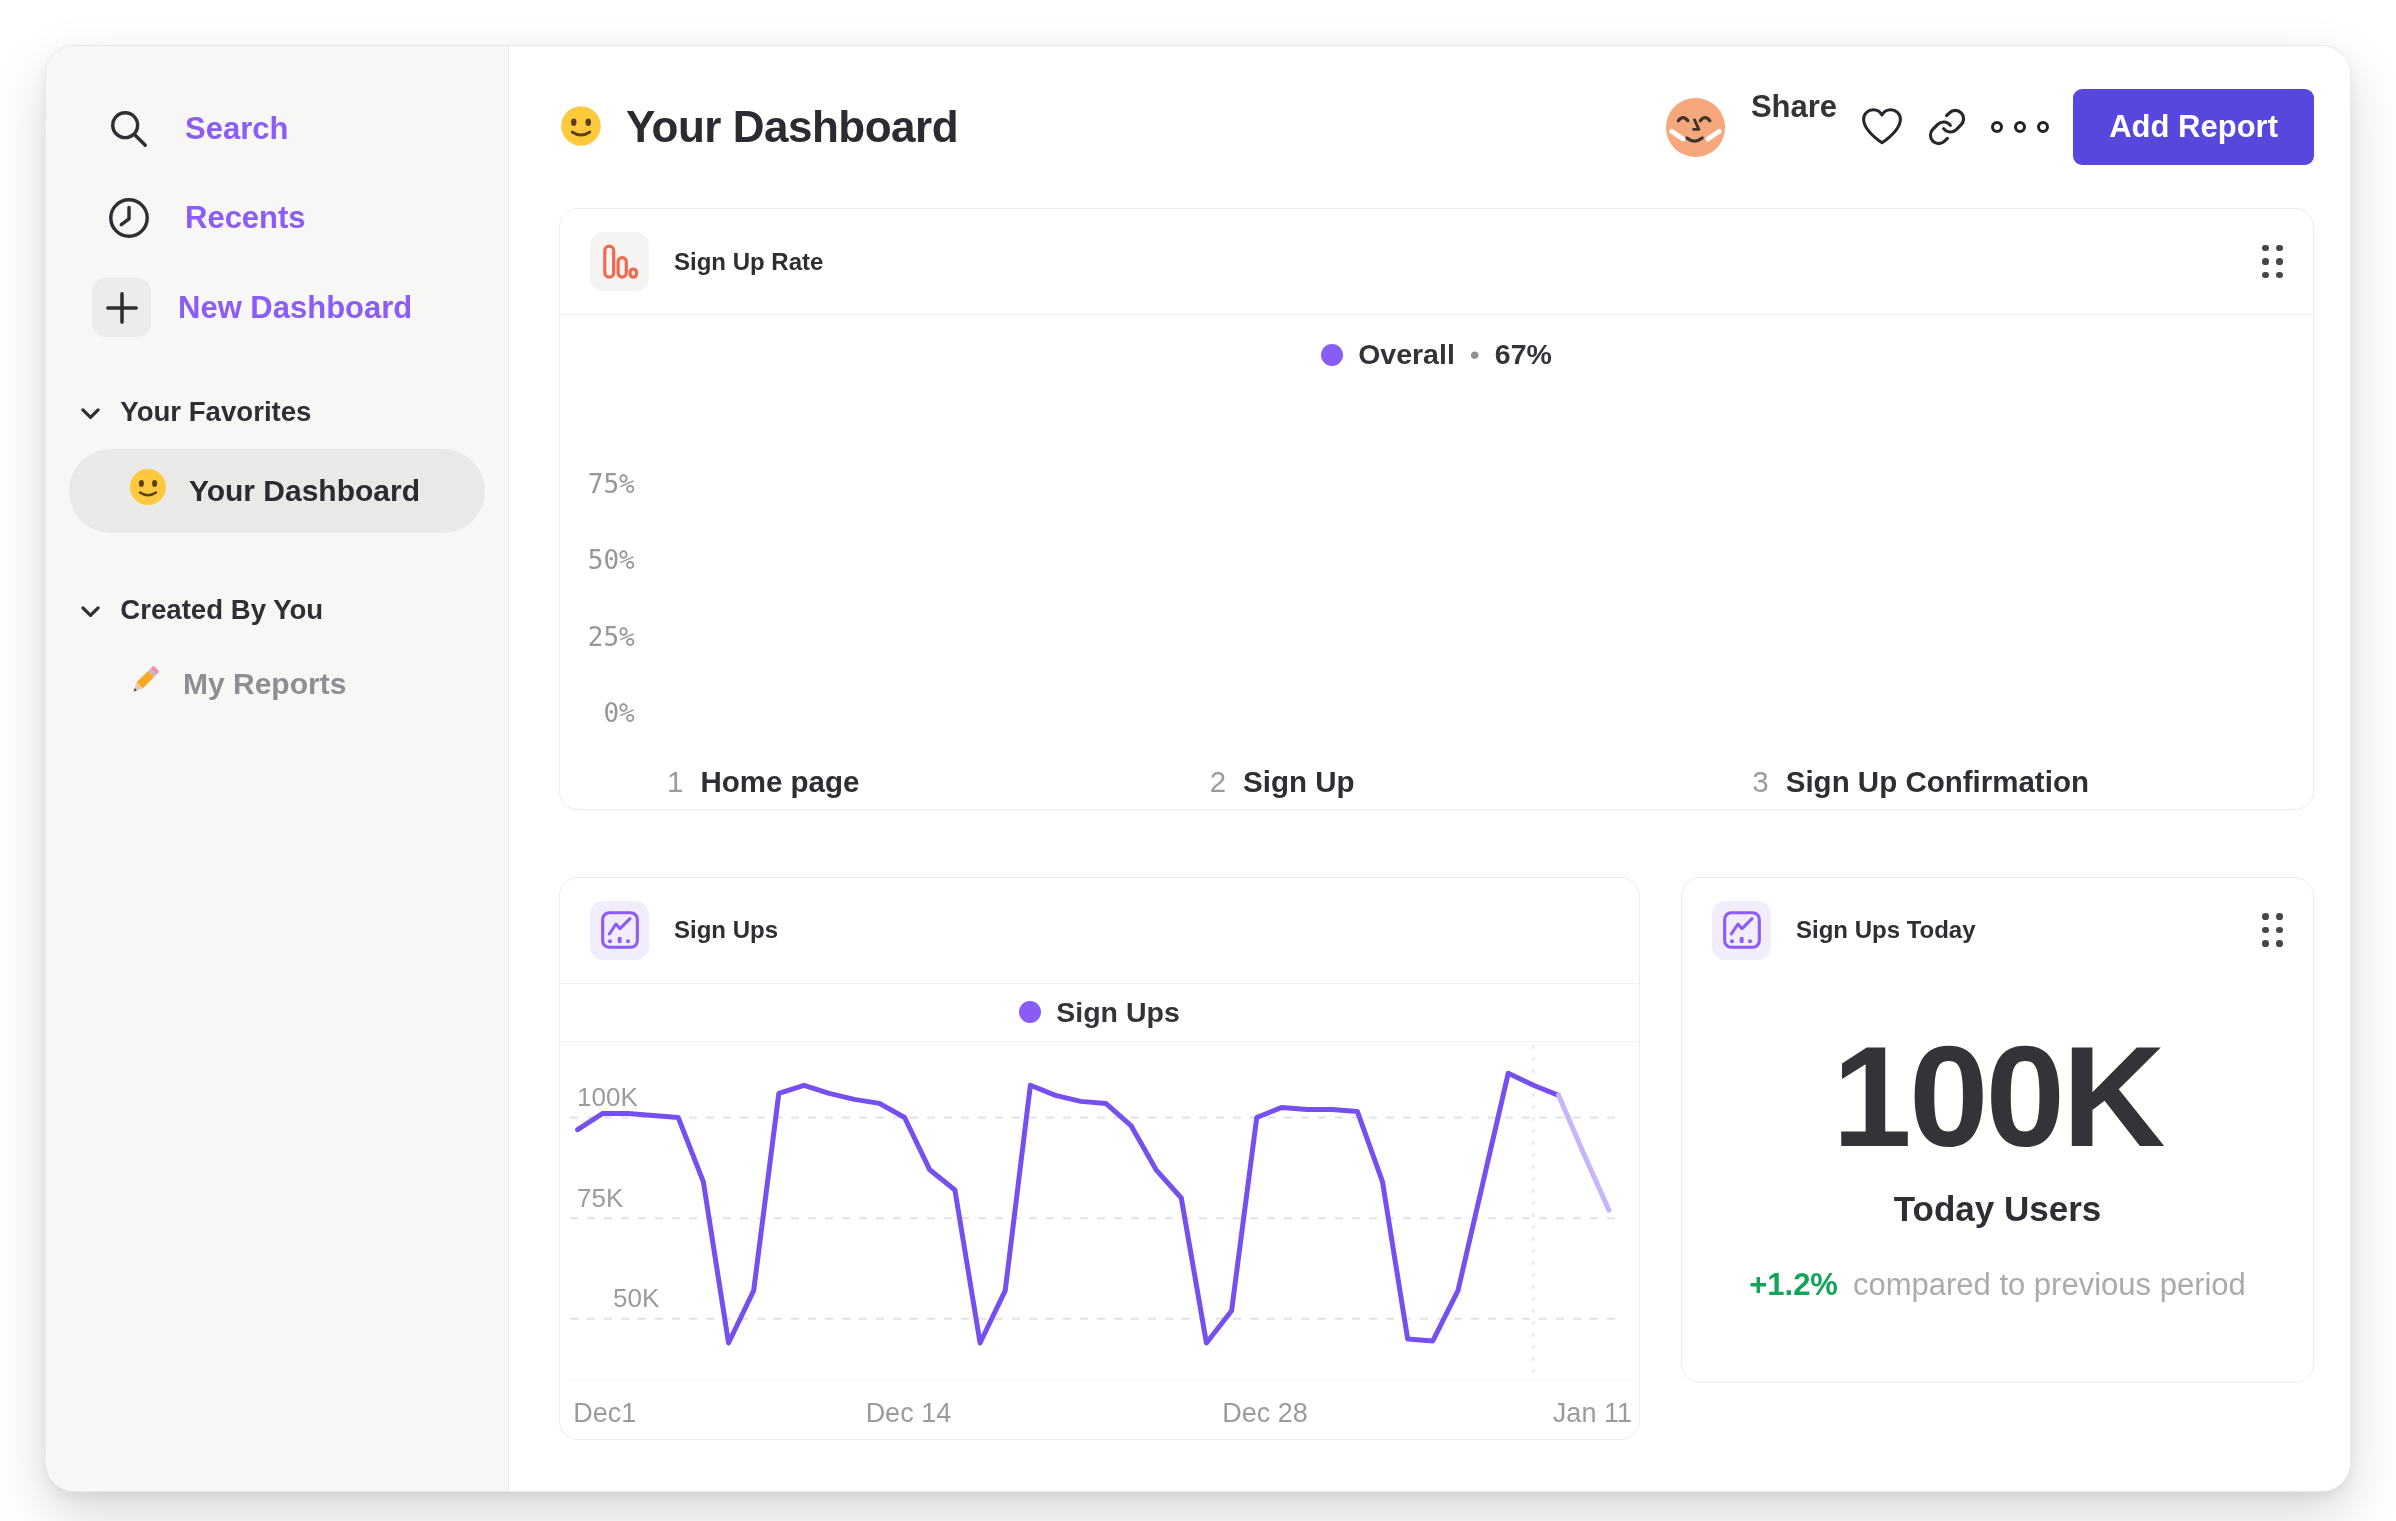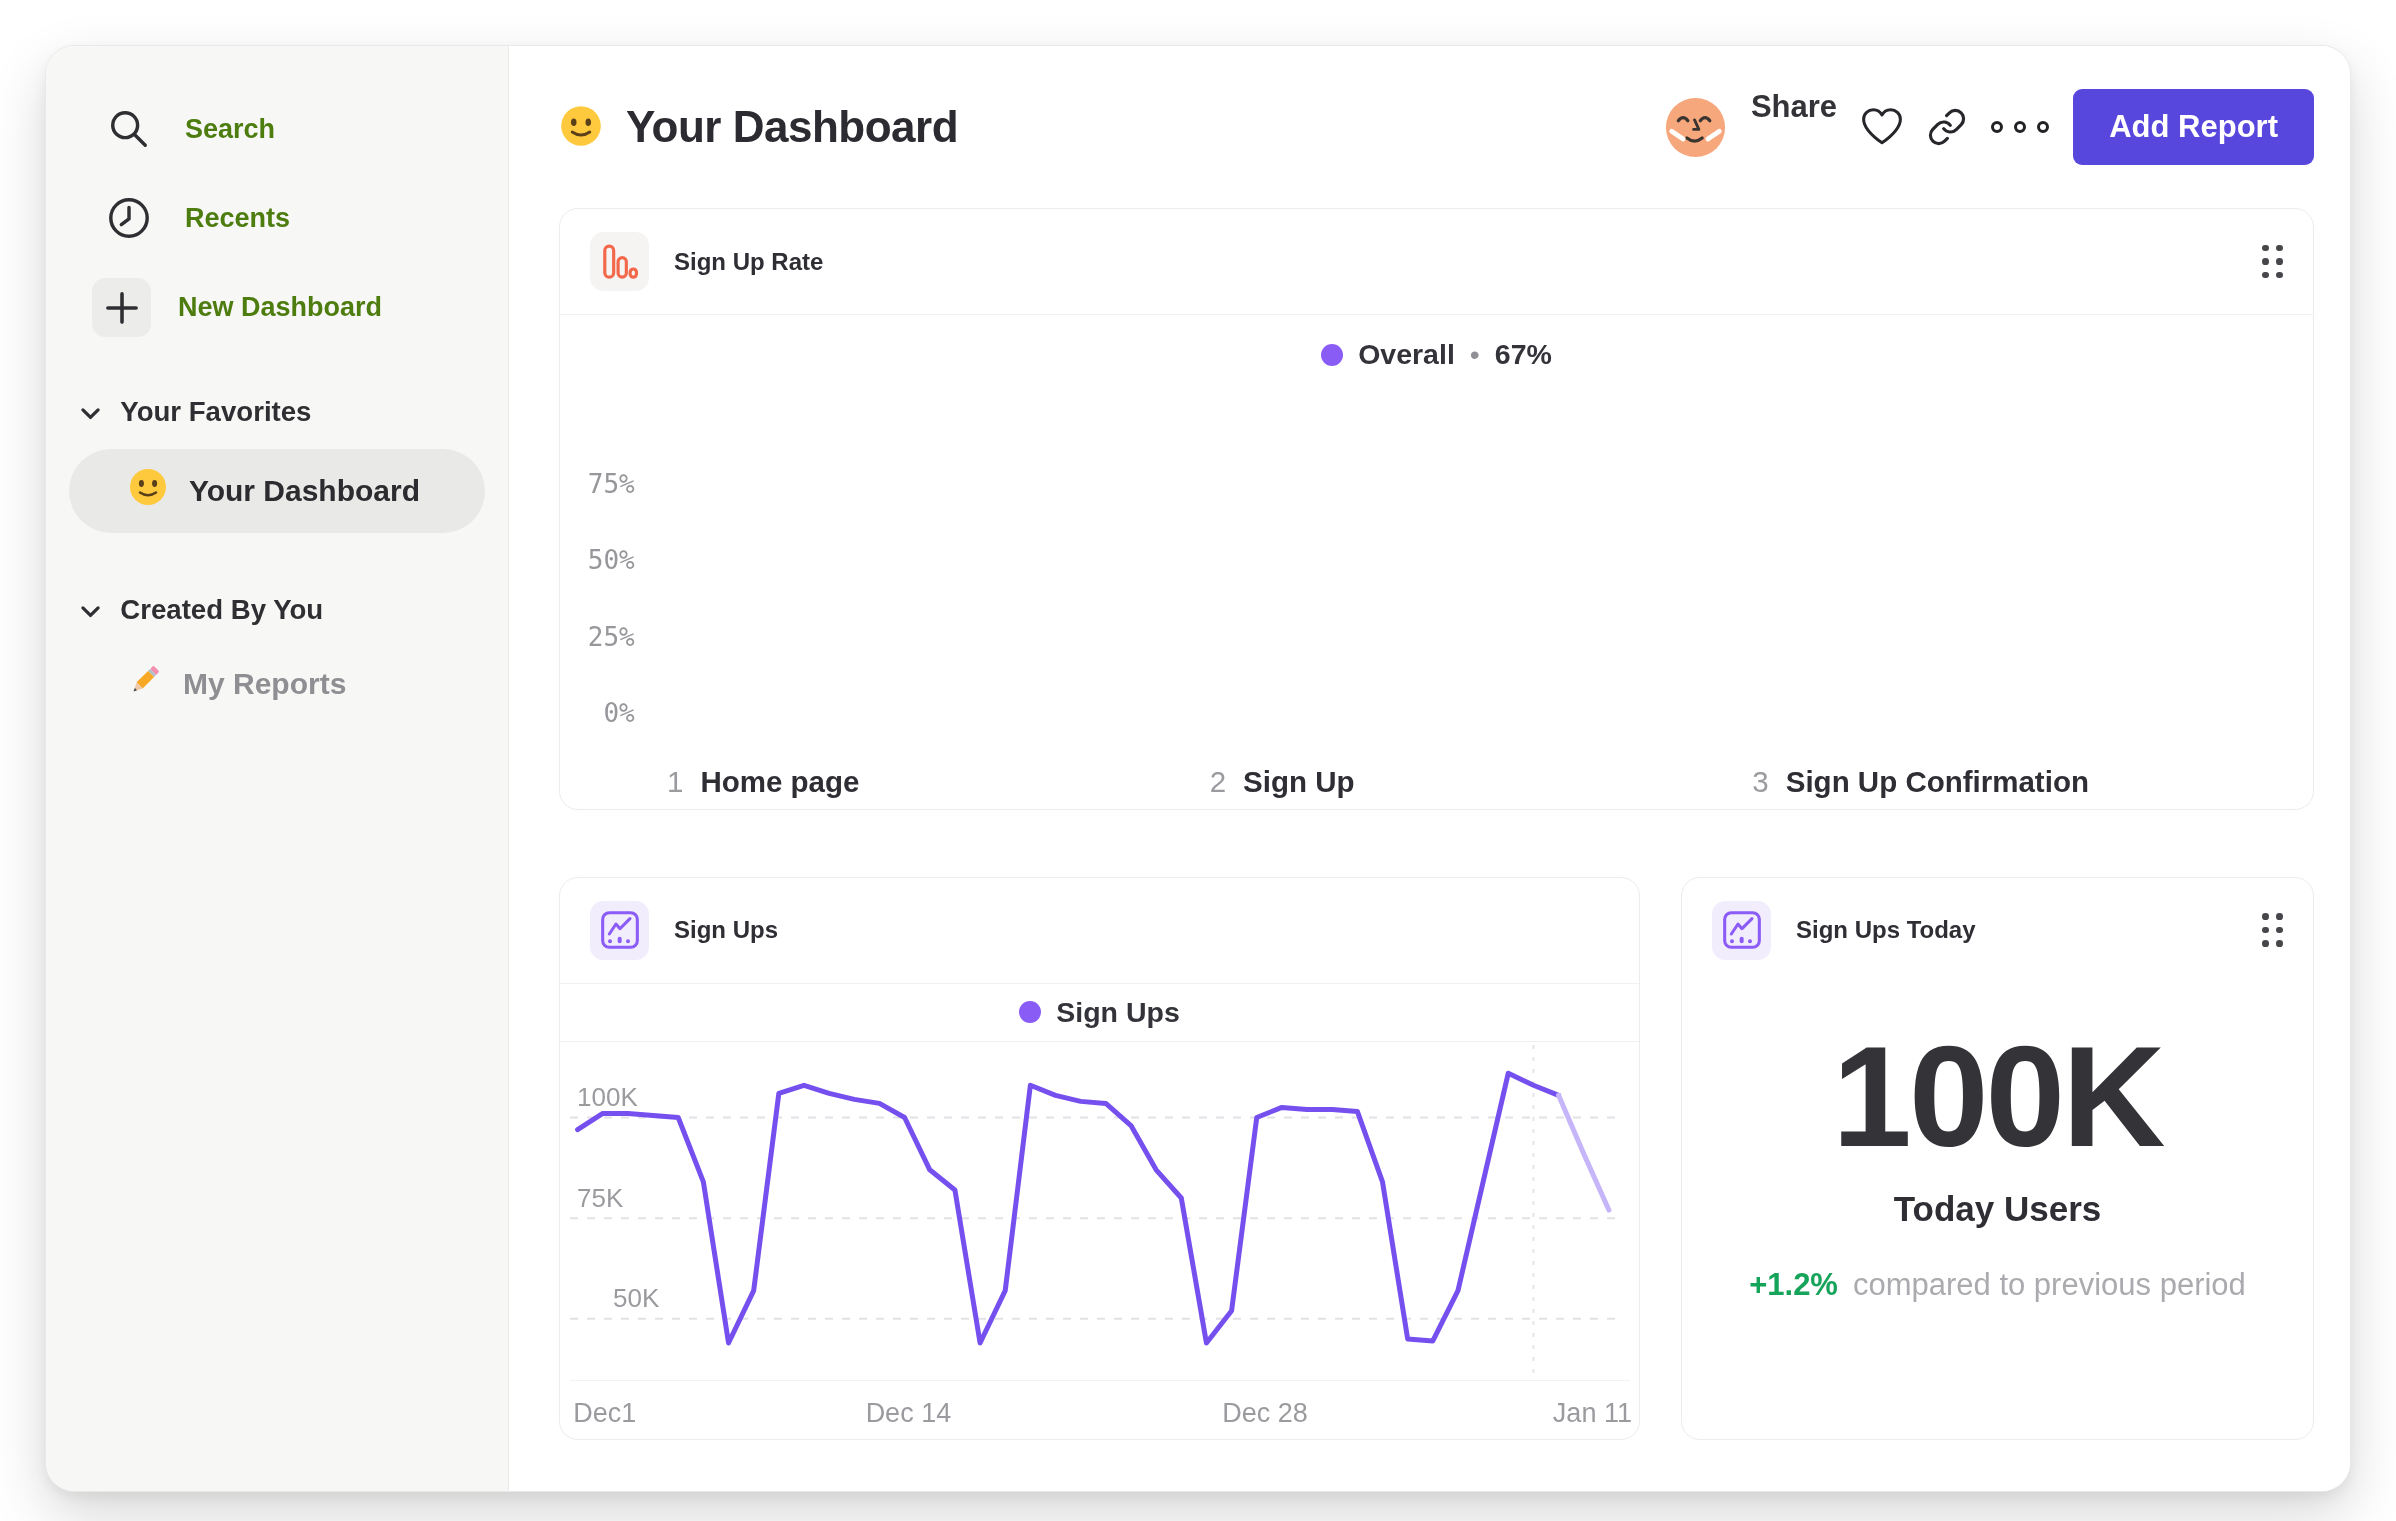--- a/index.html
+++ b/index.html
@@ -12,21 +12,21 @@
     background:#ffffff; border-radius:28.5px; display:flex; overflow:visible;
     box-shadow: 0 0 0 1px #e9e9e8, 0 5.7px 13.3px rgba(0,0,0,.06), 0 23px 57px rgba(0,0,0,.16);
   }
   .window-clip { position:absolute; inset:0; border-radius:28.5px; overflow:hidden; display:flex; }
 
   
   .sidebar { width:463px; flex-shrink:0; background:#f7f7f5; border-right:1px solid #ebebea; padding:44px 21px 0 21px; }
   .nav-row { display:flex; align-items:center; gap:27px; padding:9.5px 11.4px 9.5px 32px; margin-bottom:11.4px; cursor:pointer; }
   .nav-row .nav-ico { width:59px; height:59px; display:flex; align-items:center; justify-content:center; flex-shrink:0; }
   .nav-row .tile-bg { background:#ececea; border-radius:13.3px; }
-  .nav-label { font-size:27px; font-weight:600; color:#4d7c0f; }
+  .nav-label { font-size:31px; font-weight:600; color:#8b5cf6; }
   .section-head { display:flex; align-items:center; gap:19px; padding-left:13.3px; margin:49px 0 21px 0; font-size:27.6px; font-weight:700; color:#2f2f33; cursor:pointer; }
   .fav-pill { display:flex; align-items:center; gap:21px; background:#e9e9e7; border-radius:46px; height:84px; padding-left:59px; margin:0 1.9px; font-size:30px; font-weight:700; color:#2c2c30; cursor:pointer; }
   .plain-item { display:flex; align-items:center; gap:19px; height:74px; padding-left:59px; font-size:30px; font-weight:600; color:#8f8f93; cursor:pointer; }
 
   
   .main { flex:1; display:flex; flex-direction:column; padding:0 36px 0 50px; background:#fff; }
   .main-header { display:flex; align-items:center; height:162px; }
   .title-wrap { display:flex; align-items:center; gap:23px; }
   h1.page-title { font-size:44px; font-weight:700; color:#2b2b31; letter-spacing:-0.5px; }
   .header-right { margin-left:auto; display:flex; gap:24px; }
@@ -68,21 +68,21 @@
   .bottom-row { display:flex; gap:41px; margin-top:67px; }
   .line-card { width:1081px; height:563px; display:flex; flex-direction:column; }
   .line-legend { display:flex; justify-content:center; align-items:center; gap:15px; height:59px; border-top:1.4px solid #f1f1f0; border-bottom:1.4px solid #f1f1f0; font-size:28.5px; font-weight:600; color:#33333a; }
   .line-chart { flex:1; position:relative; margin:3.8px 23px 0 9.5px; cursor:crosshair; }
   .line-chart svg { position:absolute; inset:0; width:100%; height:100%; overflow:visible; }
   .ylab { position:absolute; left:7.6px; font-size:26px; color:#9b9b9f; }
   .xlab-row { position:relative; height:59px; margin:0 9.5px; border-top:1.4px solid #f3f3f2; }
   .xlab { position:absolute; top:17px; font-size:27px; color:#9b9b9f; white-space:nowrap; }
 
   
-  .metric-card { flex:1; height:563px; display:flex; flex-direction:column; }
+  .metric-card { flex:1; height:506px; display:flex; flex-direction:column; }
   .metric-body { flex:1; display:flex; flex-direction:column; align-items:center; padding-top:42px; }
   .metric-value { font-size:143px; font-weight:800; color:#333338; letter-spacing:-2.9px; line-height:1; }
   .metric-label { font-size:35px; font-weight:700; color:#2e2e34; margin-top:21px; }
   .metric-delta { display:flex; gap:15px; margin-top:38px; font-size:31px; align-items:baseline; }
   .delta-val { color:var(--green,#16a35a); font-weight:700; }
   .delta-cap { color:#ababaf; }
 </style>
 </head>
 <body>
 

